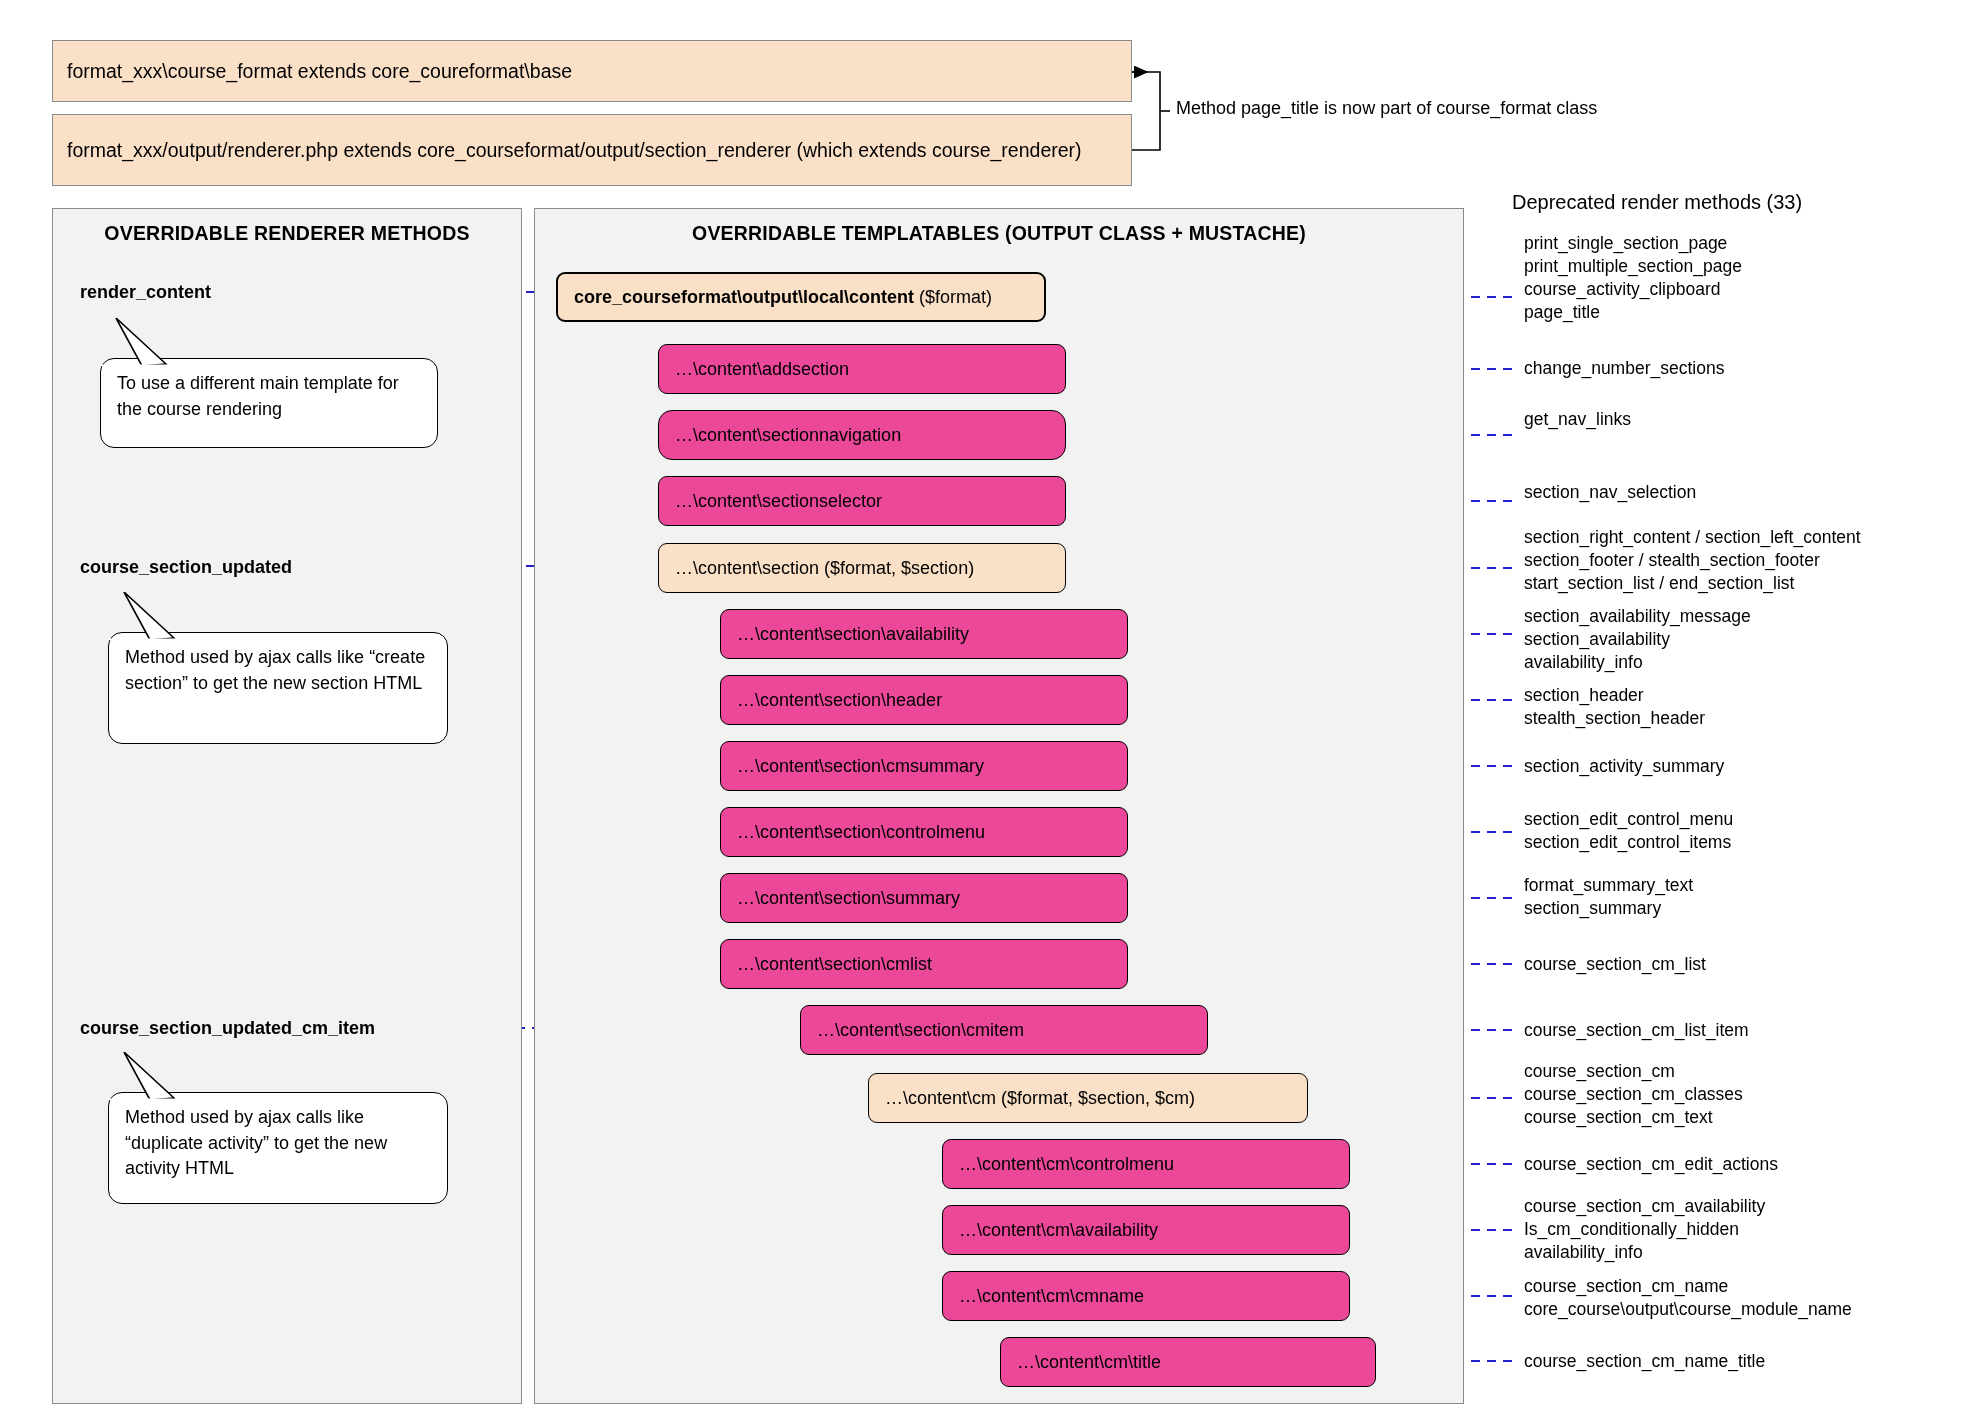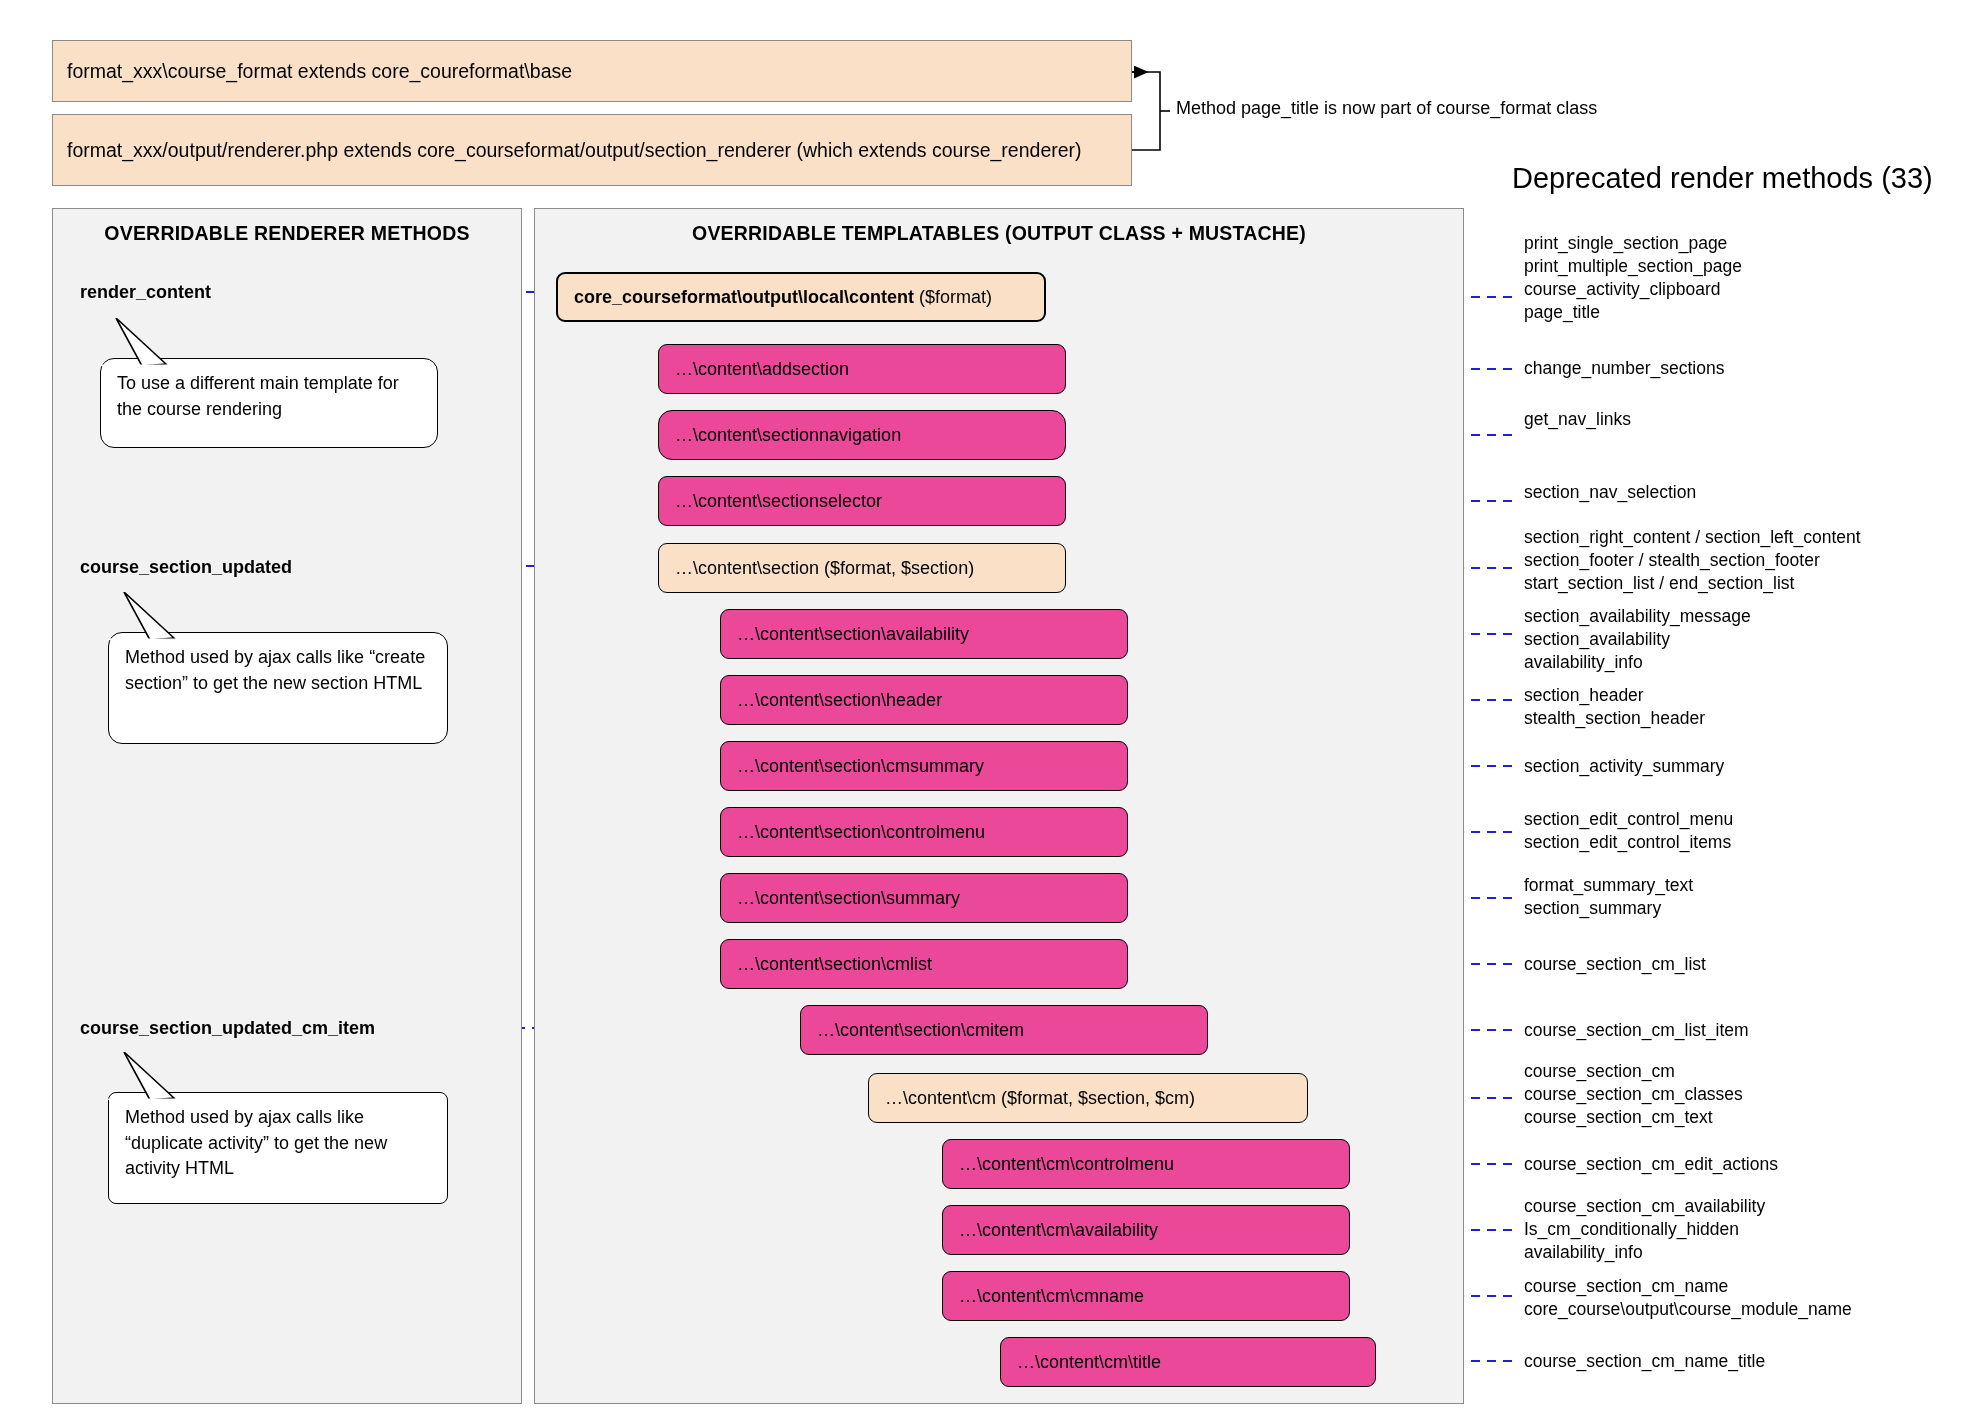--- a/index.html
+++ b/index.html
@@ -32,23 +32,24 @@
   }
   .hdr-box b { font-weight: normal; }
 
   .note-text {
     font-size: 18px;
     color: #000;
     white-space: nowrap;
   }
 
   .deprecated-title {
-    font-size: 29px;
+    font-size: 20px;
     color: #000;
     white-space: nowrap;
+    margin-top: 29px;
   }
 
   
   .panel {
     background: #f2f2f2;
     border: 1px solid #8a8a8a;
   }
   .panel-title {
     font-size: 19.5px;
     font-weight: bold;
@@ -178,21 +179,21 @@
     <path d="M42,48 L16,0 L66,46 z" fill="#ffffff" stroke="#000" stroke-width="1.6"></path>
     <path d="M0,48 L78,48" stroke="#ffffff" stroke-width="3"></path>
   </svg>
 
   <div class="abs callout" style="left:108px; top:632px; width:340px; height:112px;">Method used by ajax calls like “create section” to get the new section HTML</div>
   <svg class="abs" style="left:108px; top:592px; width:80px; height:48px;">
     <path d="M42,48 L16,0 L66,46 z" fill="#ffffff" stroke="#000" stroke-width="1.6"></path>
     <path d="M0,48 L78,48" stroke="#ffffff" stroke-width="3"></path>
   </svg>
 
-  <div class="abs callout" style="left:108px; top:1092px; width:340px; height:112px;border-radius:8px;">Method used by ajax calls like “duplicate activity” to get the new activity HTML</div>
+  <div class="abs callout" style="left:108px; top:1092px; width:340px; height:112px;">Method used by ajax calls like “duplicate activity” to get the new activity HTML</div>
   <svg class="abs" style="left:108px; top:1052px; width:80px; height:48px;">
     <path d="M42,48 L16,0 L66,46 z" fill="#ffffff" stroke="#000" stroke-width="1.6"></path>
     <path d="M0,48 L78,48" stroke="#ffffff" stroke-width="3"></path>
   </svg>
 
   <div class="abs tbox hl thick" style="left:556px; top:272px; width:490px; height:50px;">
     <span><b>core_courseformat\output\local\content</b><span> ($format)</span></span>
   </div>
 
   <div class="abs tbox" style="left:658px; top:344px; width:408px; height:50px;">

